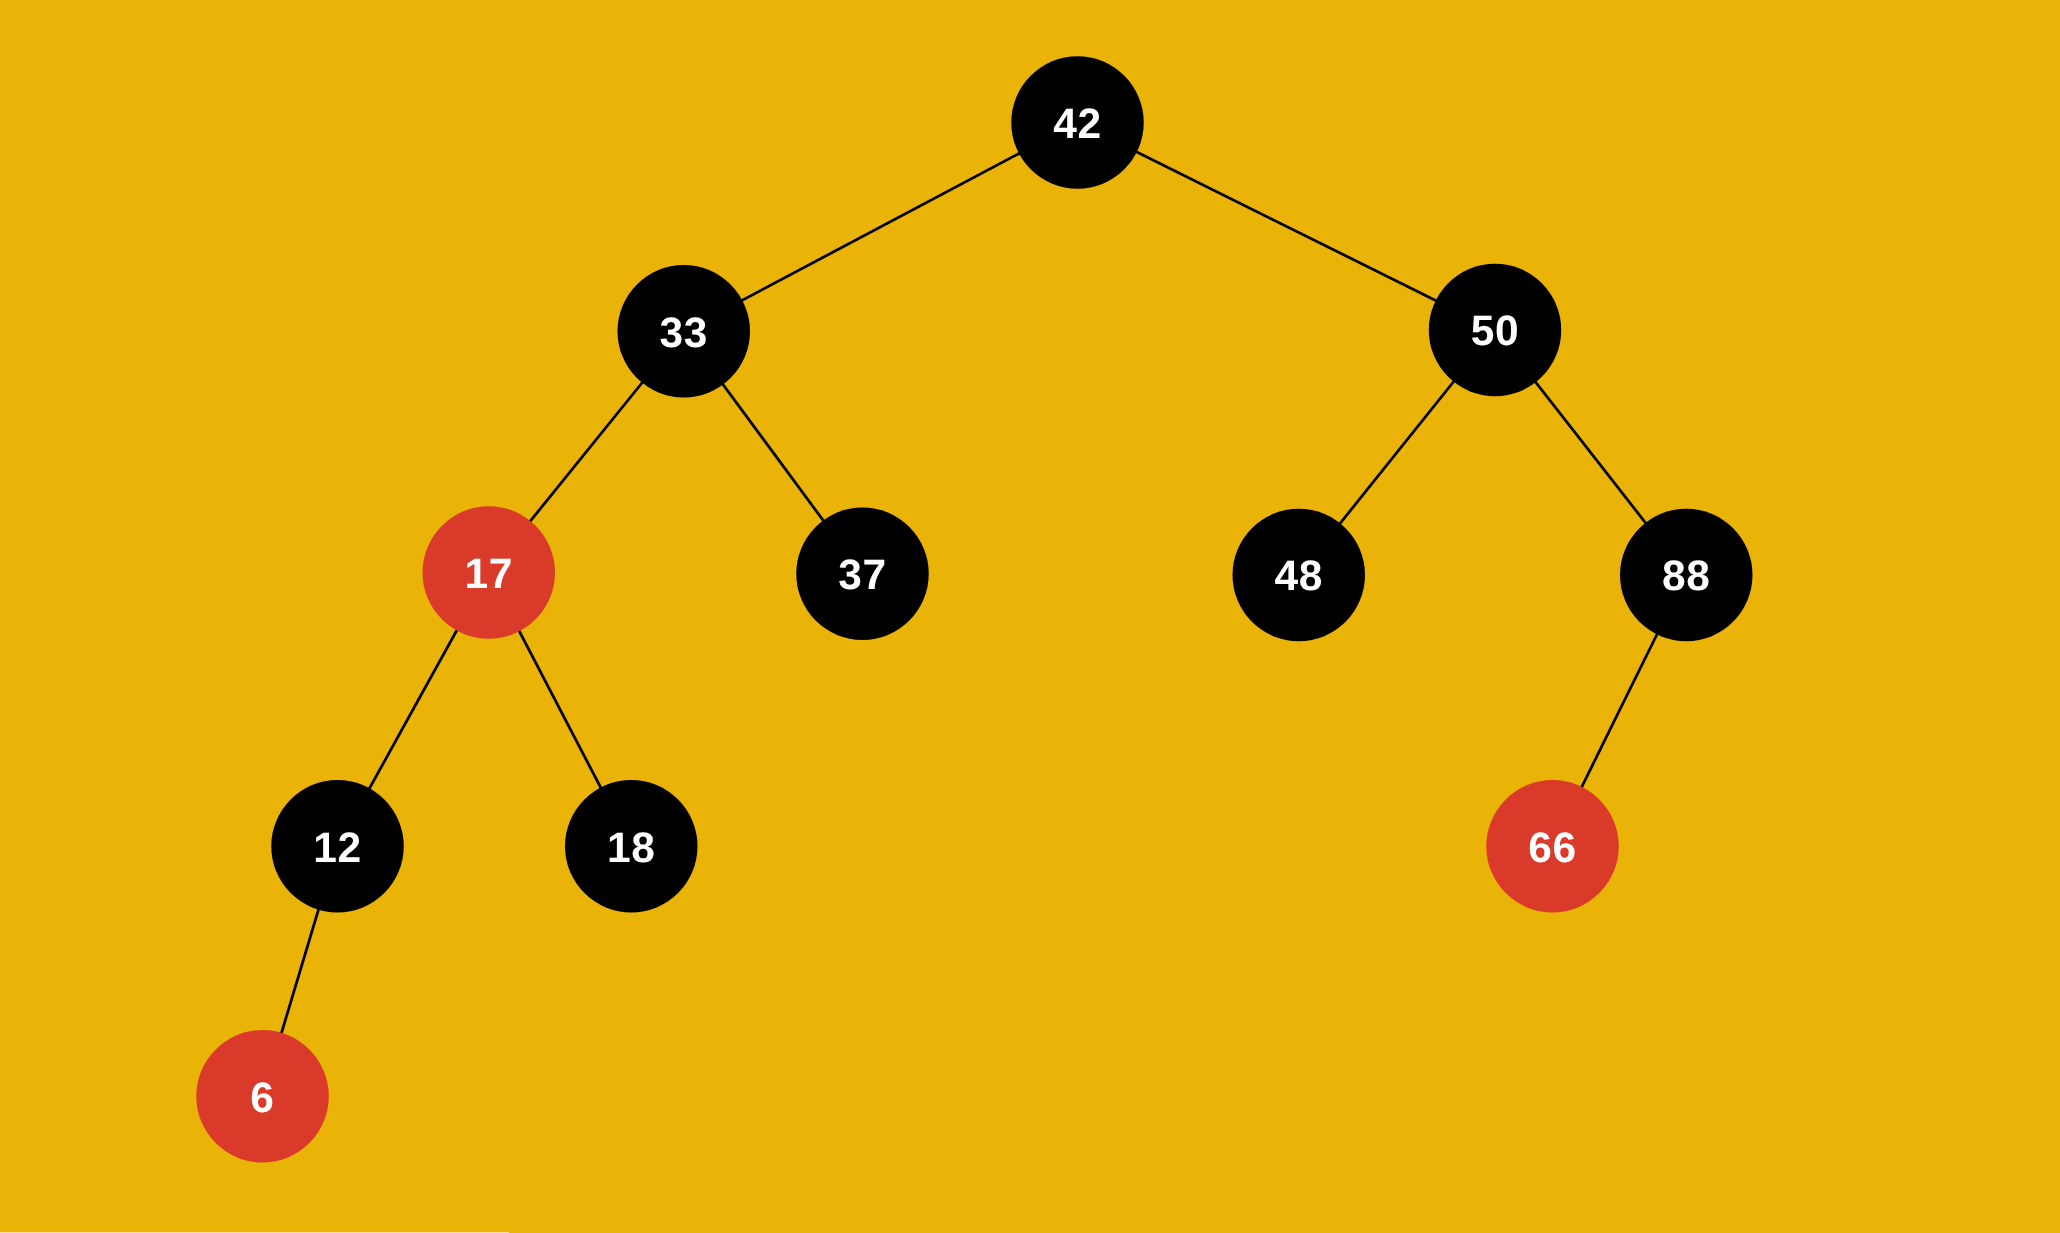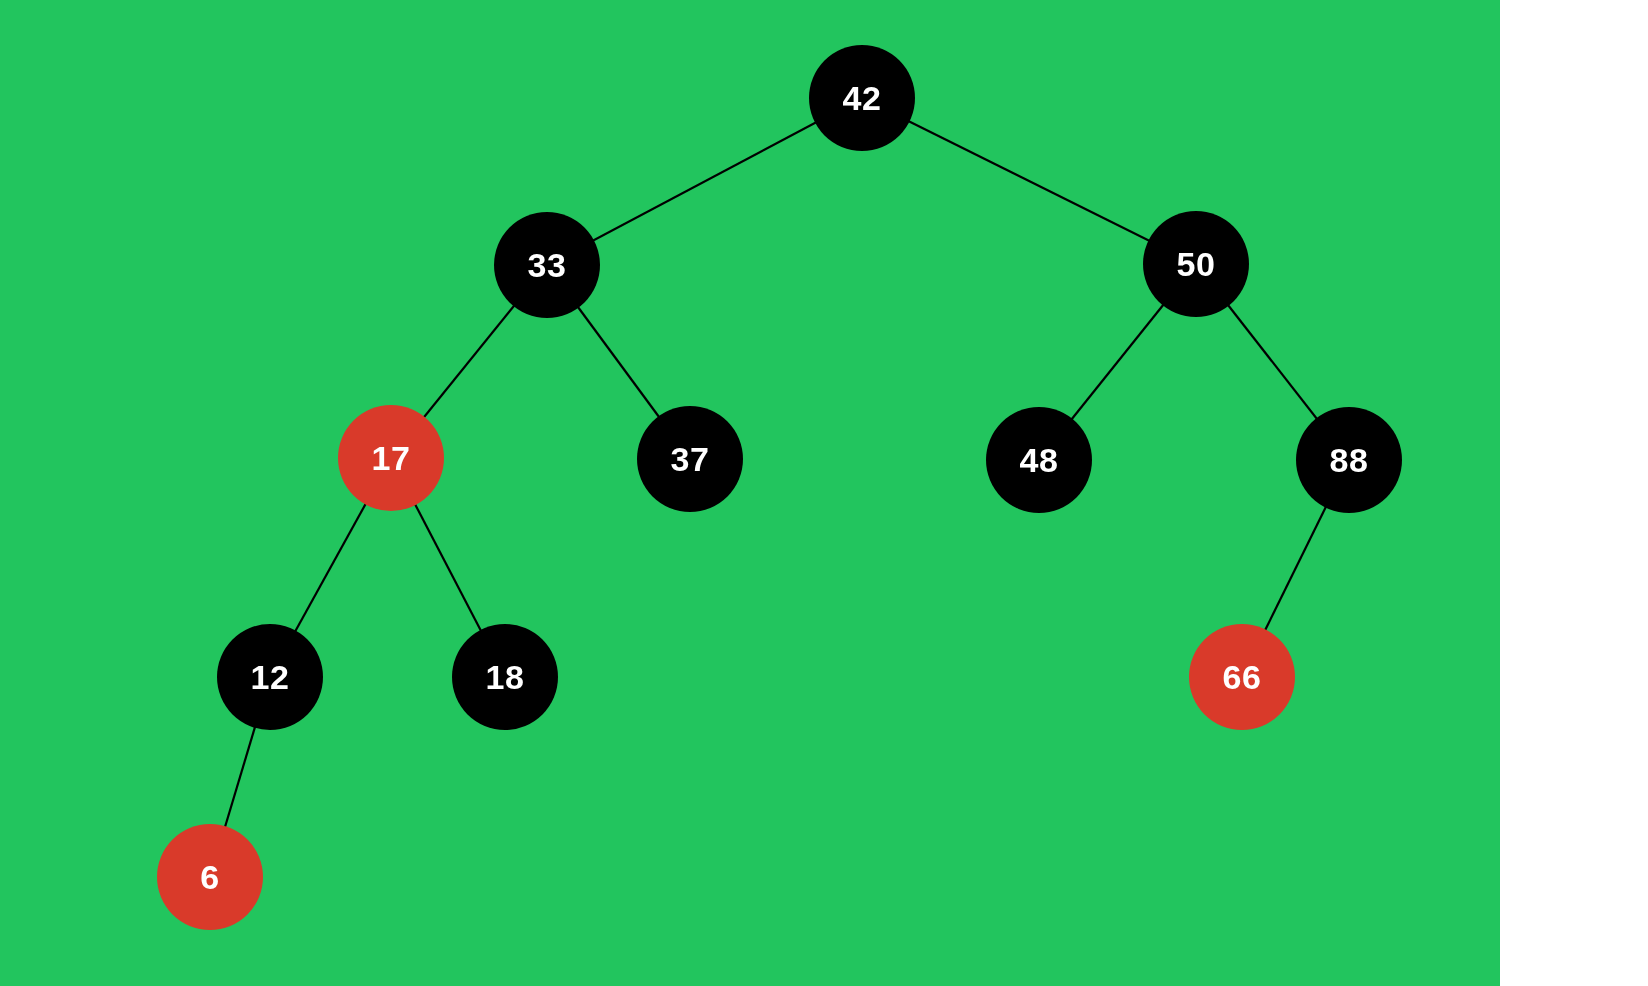--- a/index.html
+++ b/index.html
@@ -2,23 +2,23 @@
 <html><head>
 <meta charset="utf-8">
 <style>
   html, body {
     margin: 0;
     padding: 0;
     background: #ffffff;
   }
   .stage {
     position: relative;
-    width: 1500px;
+    width: 1648px;
     height: 986px;
-    background: #22c55e;
+    background: #eab308;
     overflow: hidden;
   }
   .stage svg {
     display: block;
     width: 1648px;
     height: 986px;
   }
   .node-label {
     font-family: "Liberation Sans", "DejaVu Sans", sans-serif;
     font-weight: bold;

